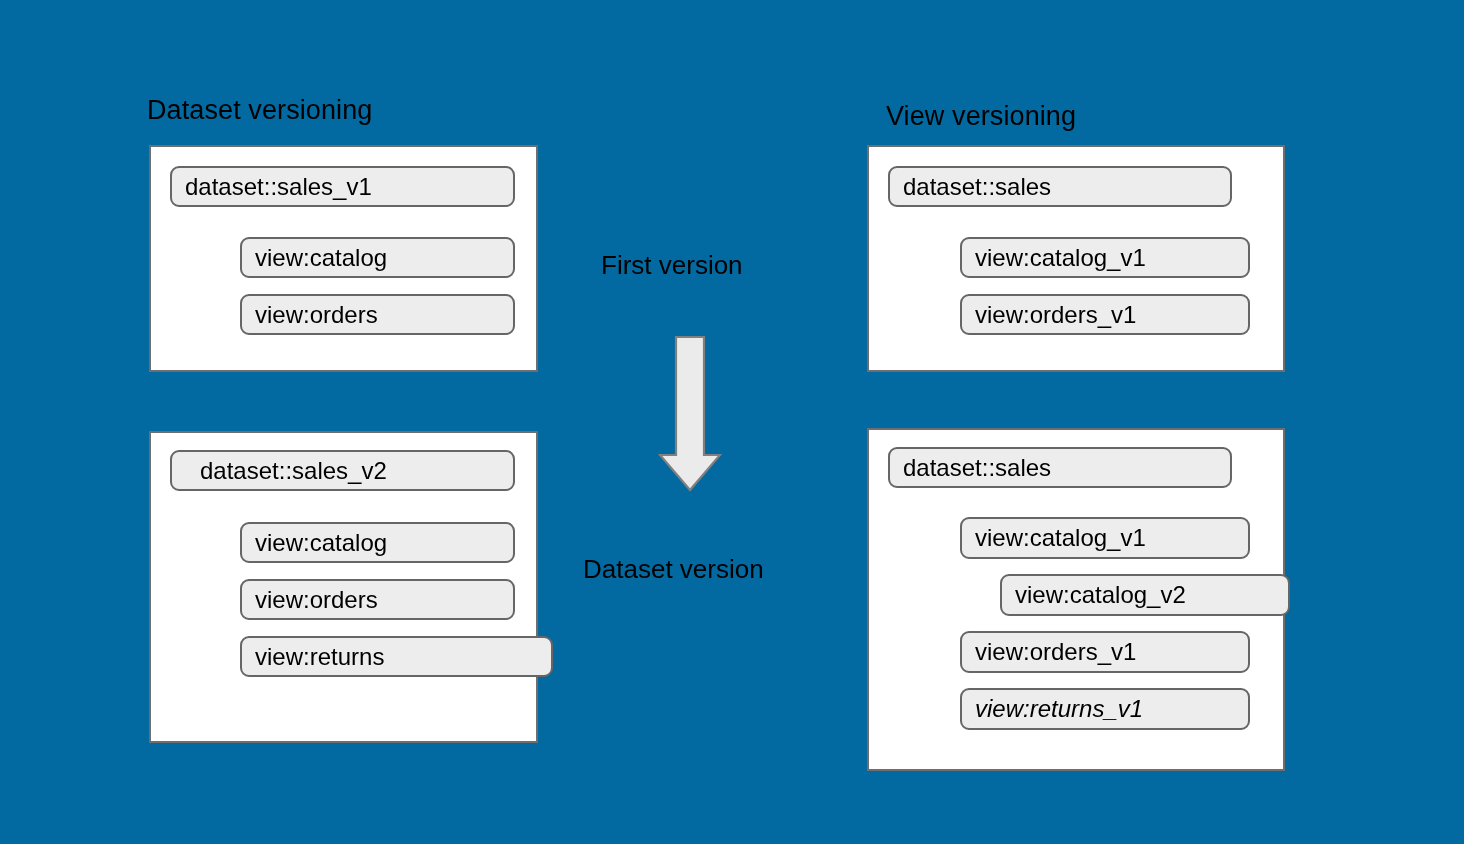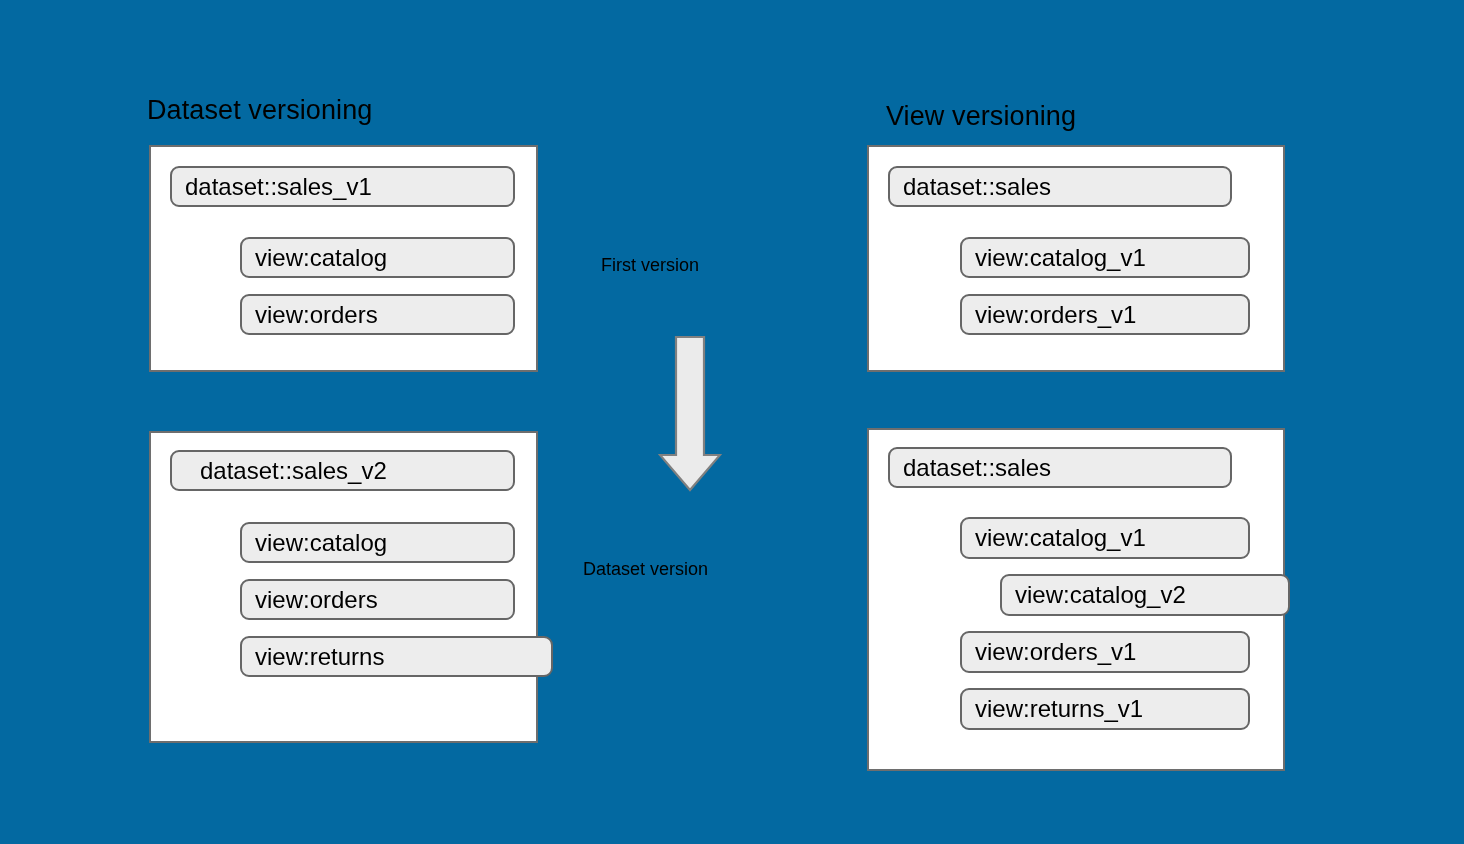--- a/index.html
+++ b/index.html
@@ -42,21 +42,21 @@
     display: flex;
     align-items: center;
     padding-left: 13px;
     font-size: 24px;
     line-height: 1;
     color: #000000;
     white-space: nowrap;
   }
   .stage-label {
     position: absolute;
-    font-size: 18px;
+    font-size: 26px;
     line-height: 32px;
     color: #000000;
     white-space: nowrap;
   }
   .flow-arrow {
     position: absolute;
   }
 </style>
 </head>
 <body>
@@ -113,21 +113,21 @@
   </div>
   <div class="pill" style="left:960px; top:517px; width:290px; height:42px;">
     <span>view:catalog_v1</span>
   </div>
   <div class="pill" style="left:960px; top:574px; width:290px; height:42px;margin-left:40px;">
     <span>view:catalog_v2</span>
   </div>
   <div class="pill" style="left:960px; top:631px; width:290px; height:42px;">
     <span>view:orders_v1</span>
   </div>
-  <div class="pill" style="left:960px; top:688px; width:290px; height:42px;">
+  <div class="pill" style="left:960px; top:688px; width:290px; height:42px;font-style:italic;">
     <span>view:returns_v1</span>
   </div>
 
   <div class="stage-label" style="left:601px; top:249px;">First version</div>
 
   <svg class="flow-arrow" style="left:658px; top:335px;" width="64" height="158" viewBox="0 0 64 158">
     <polygon points="18,2 46,2 46,120 62,120 32,155 2,120 18,120" fill="#ebebeb" stroke="#808080" stroke-width="2.2" stroke-linejoin="miter"></polygon>
   </svg>
 
   <div class="stage-label" style="left:583px; top:553px;">Dataset version</div>

